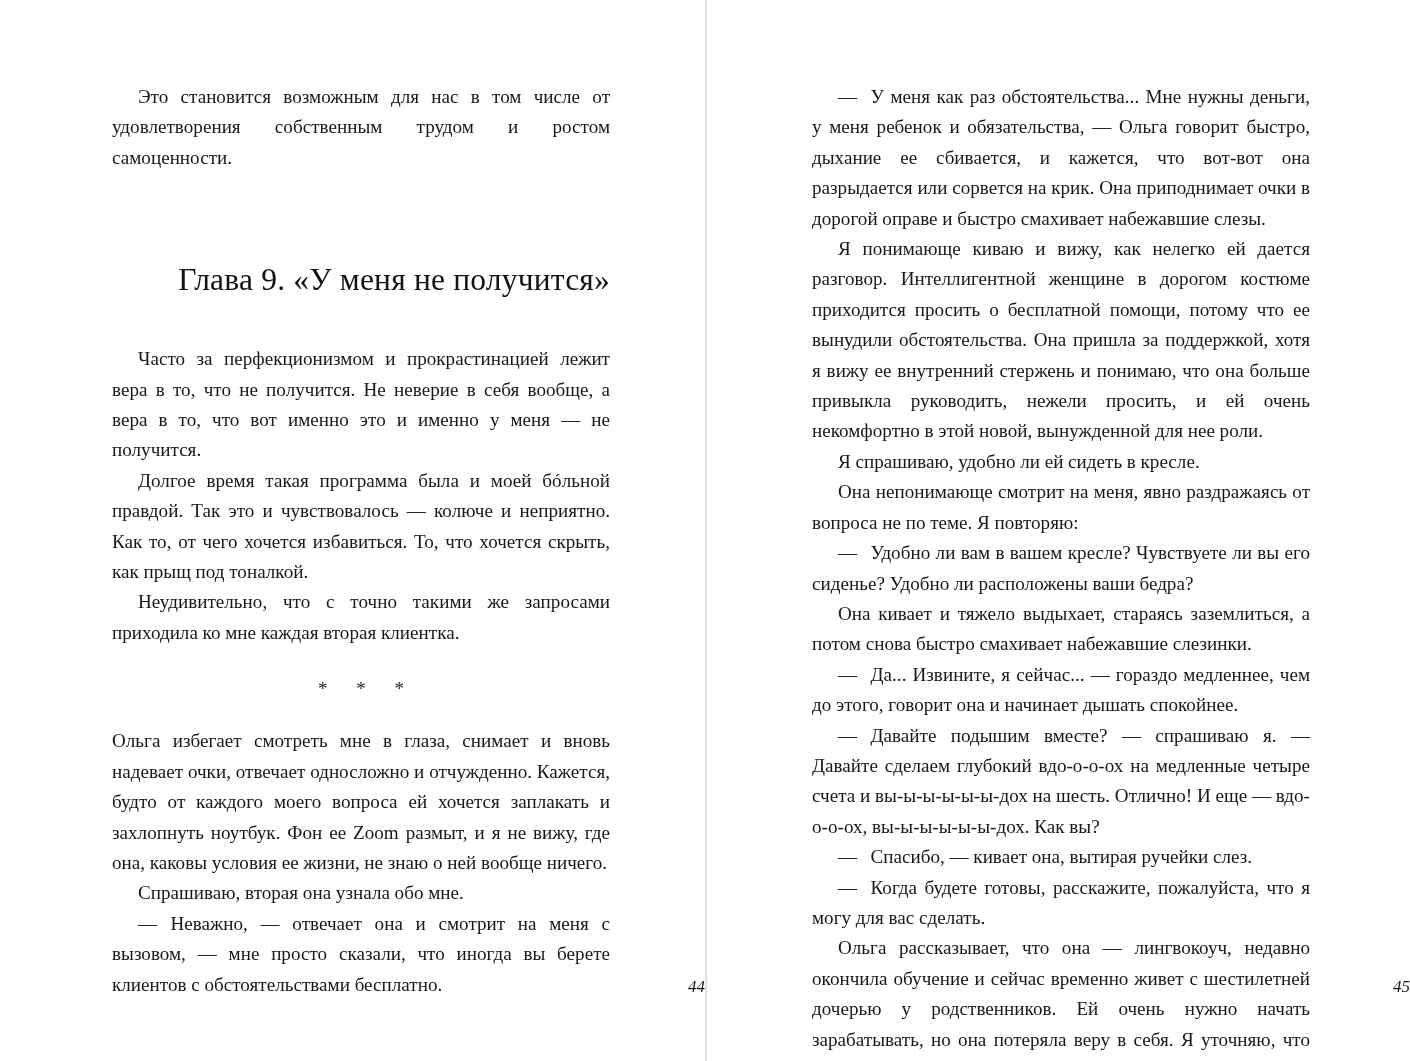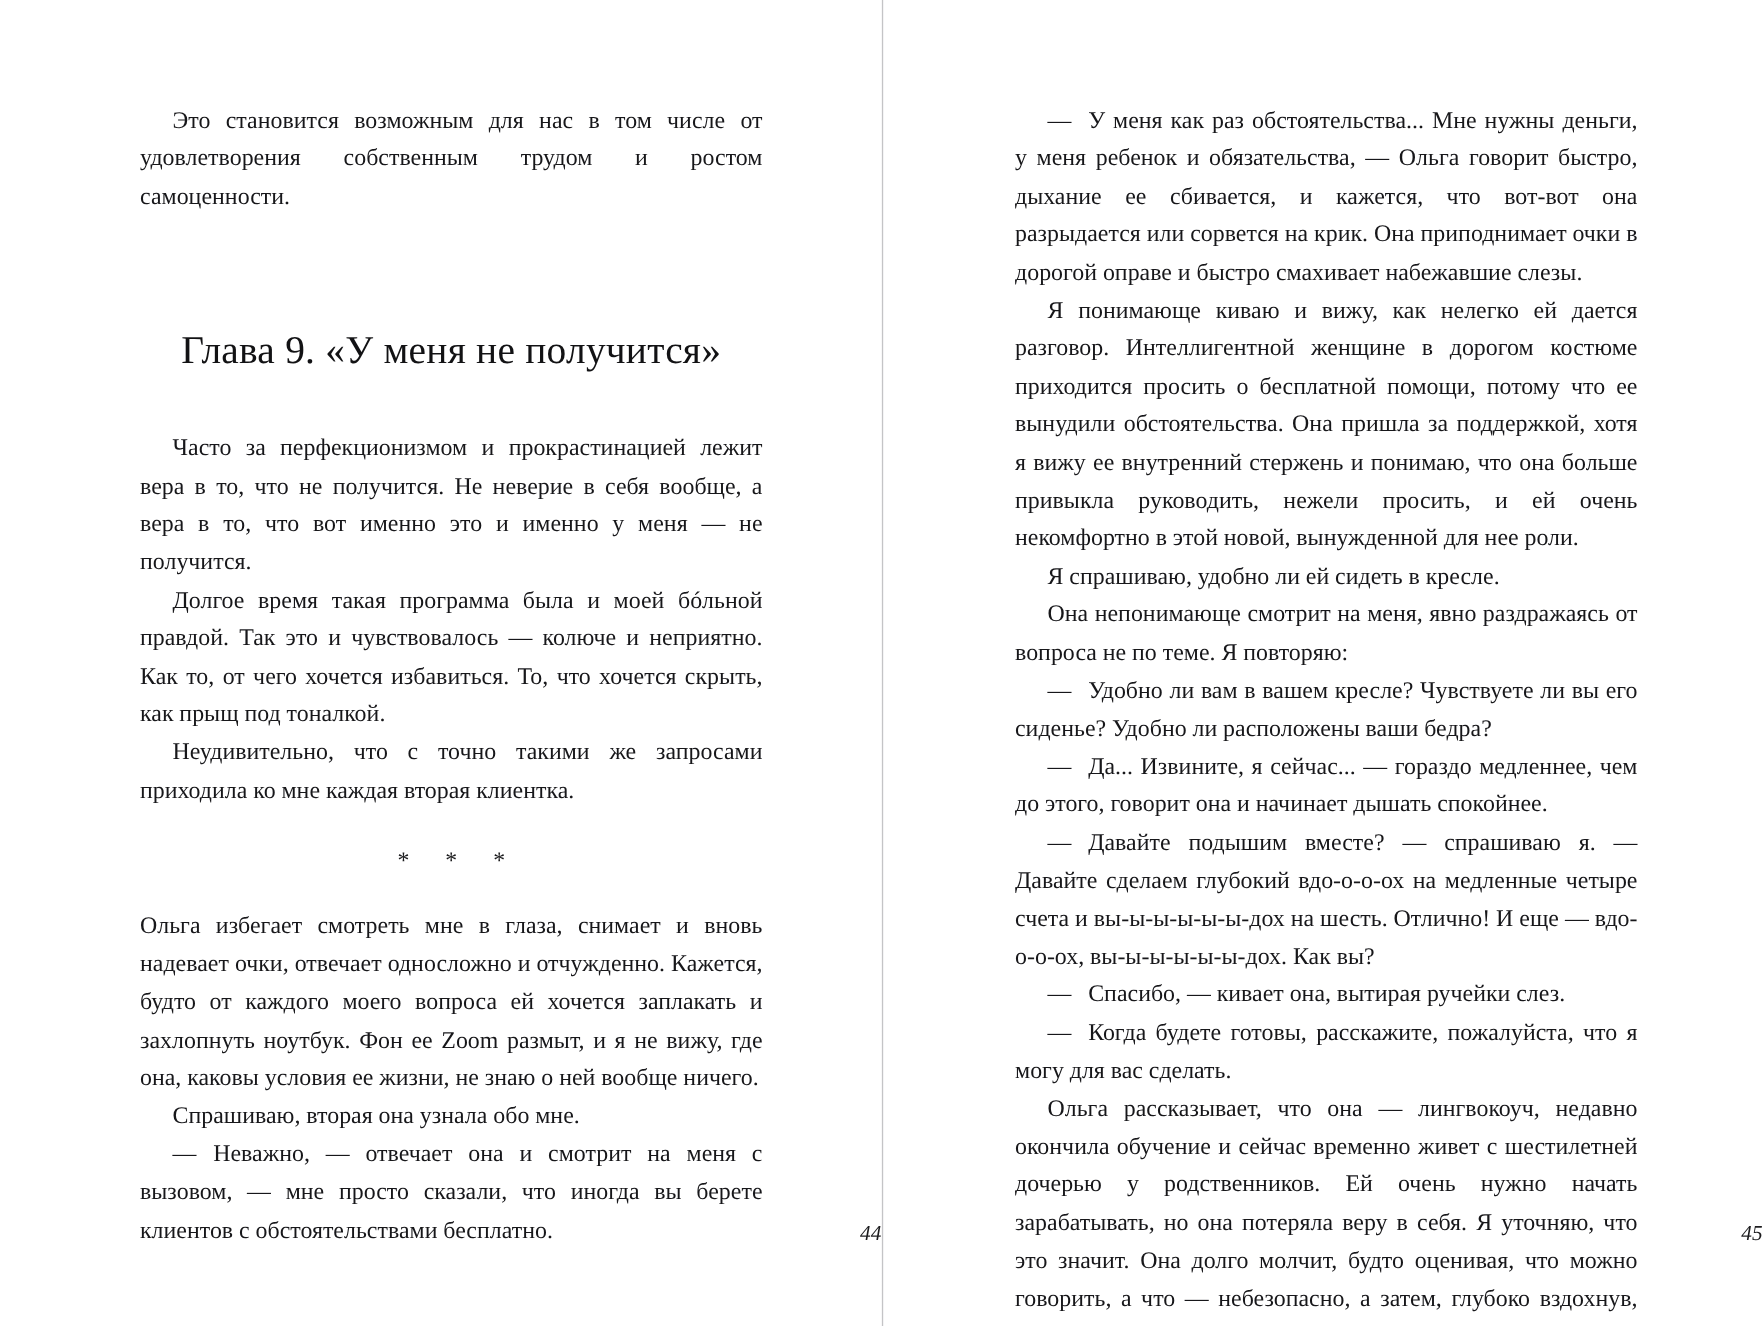--- a/index.html
+++ b/index.html
@@ -65,21 +65,21 @@
 
   
   p.para.dialogue { text-indent: 26px; }
 
   h1.chapter-title {
     margin: 0;
     font-weight: 400;
     font-size: 31.5px;
     line-height: 38px;
     letter-spacing: 0.2px;
-    text-align: center;
+    text-align: right;
     color: #121214;
   }
 
   .divider {
     text-align: center;
     font-size: 19px;
     line-height: 30px;
     letter-spacing: 12px;
     text-indent: 12px;
     color: #1a1a1c;
@@ -140,20 +140,21 @@
   </div>
 
   <div class="page page-right">
     <div class="textblock">
 
       <p class="para dialogue">—  У меня как раз обстоятельства... Мне нужны деньги, у меня ребенок и обязательства, — Ольга говорит быстро, дыхание ее сбивается, и кажется, что вот-вот она разрыдается или сорвется на крик. Она приподнимает очки в дорогой оправе и быстро смахивает набежавшие слезы.</p>
       <p class="para">Я понимающе киваю и вижу, как нелегко ей дается разговор. Интеллигентной женщине в дорогом костюме приходится просить о бесплатной помощи, потому что ее вынудили обстоятельства. Она пришла за поддержкой, хотя я вижу ее внутренний стержень и понимаю, что она больше привыкла руководить, нежели просить, и ей очень некомфортно в этой новой, вынужденной для нее роли.</p>
       <p class="para">Я спрашиваю, удобно ли ей сидеть в кресле.</p>
       <p class="para">Она непонимающе смотрит на меня, явно раздражаясь от вопроса не по теме. Я повторяю:</p>
       <p class="para dialogue">—  Удобно ли вам в вашем кресле? Чувствуете ли вы его сиденье? Удобно ли расположены ваши бедра?</p>
+      <p class="para">Она кивает и тяжело выдыхает, стараясь заземлиться, а потом снова быстро смахивает набежавшие слезинки.</p>
       <p class="para dialogue">—  Да... Извините, я сейчас... — гораздо медленнее, чем до этого, говорит она и начинает дышать спокойнее.</p>
       <p class="para dialogue">—  Давайте подышим вместе? — спрашиваю я. — Давайте сделаем глубокий вдо-о-о-ох на медленные четыре счета и вы-ы-ы-ы-ы-ы-дох на шесть. Отлично! И еще — вдо-о-о-ох, вы-ы-ы-ы-ы-ы-дох. Как вы?</p>
       <p class="para dialogue">—  Спасибо, — кивает она, вытирая ручейки слез.</p>
       <p class="para dialogue">—  Когда будете готовы, расскажите, пожалуйста, что я могу для вас сделать.</p>
       <p class="para">Ольга рассказывает, что она — лингвокоуч, недавно окончила обучение и сейчас временно живет с шестилетней дочерью у родственников. Ей очень нужно начать зарабатывать, но она потеряла веру в себя. Я уточняю, что это значит. Она долго молчит, будто оценивая, что можно говорить, а что — небезопасно, а затем, глубоко вздохнув, выдает:</p>
 
     </div>
 
     <div class="folio">45</div>
   </div>

